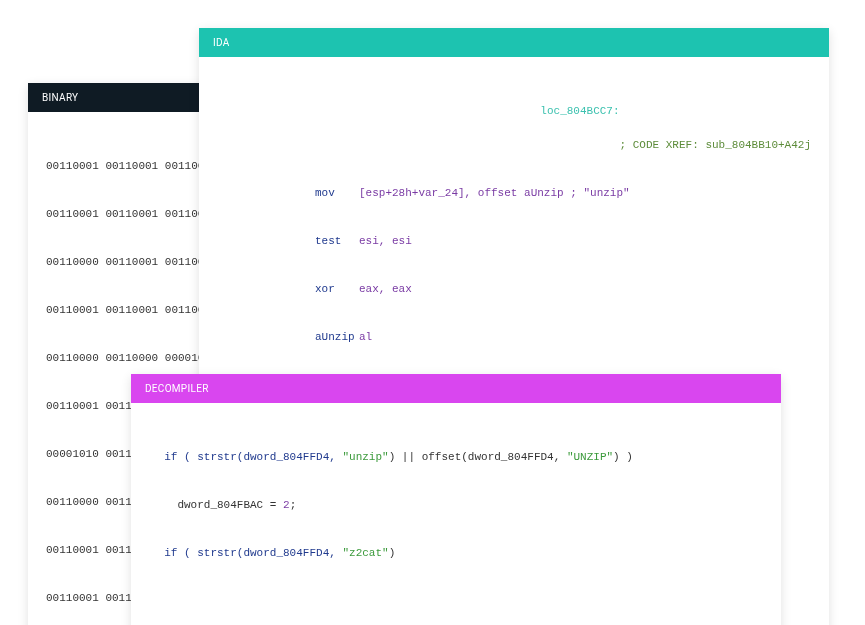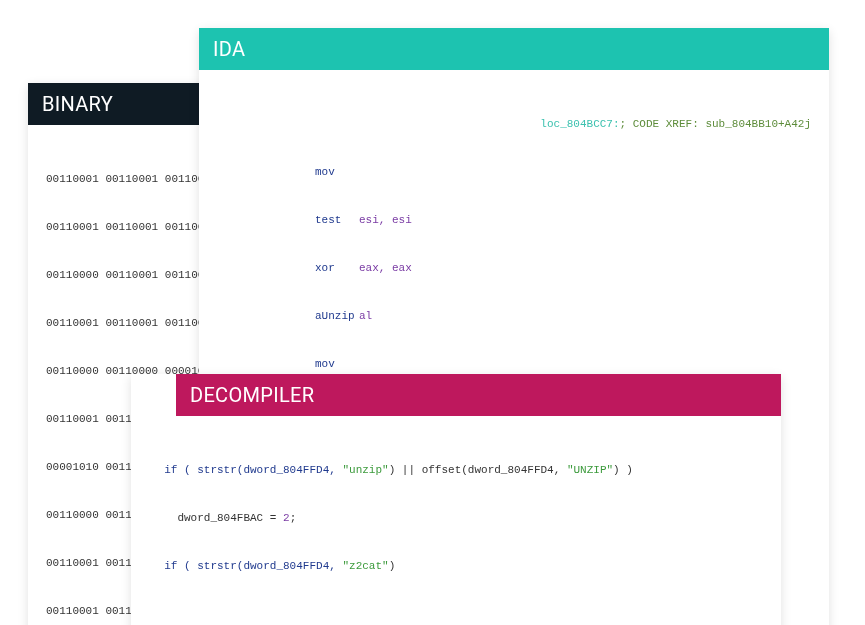--- a/index.html
+++ b/index.html
@@ -7,21 +7,21 @@
   .stage { position: relative; width: 865px; height: 625px; }
 
   .panel {
     position: absolute;
     background: #ffffff;
     box-shadow: 0 3px 10px rgba(0,0,0,0.12);
   }
   .panel .header {
     color: #ffffff;
     font-family: -apple-system, BlinkMacSystemFont, "Segoe UI", Roboto, sans-serif;
-    font-size: 20px;
+    font-size: 10px;
     font-weight: 400;
     letter-spacing: 0.3px;
     padding: 9px 14px;
   }
   .panel .body {
     padding: 14px 18px 18px 18px;
     font-size: 11px;
     line-height: 16px;
     white-space: pre;
     overflow: hidden;
@@ -36,25 +36,25 @@
   
   #ida { left: 199px; top: 28px; width: 630px; }
   #ida .header { background: #1dc3b0; }
   #ida .body { padding-left: 26px; }
   .ida-line { display: grid; grid-template-columns: 90px 44px 1fr; }
   .ida-label-row { display: grid; grid-template-columns: 1fr auto; }
   .c-label   { color: #3cc1af; text-align: right; }
   .c-navy    { color: #203a8e; }
   .c-purple  { color: #7a3ba4; }
   .c-green   { color: #3b9a3b; }
-  .c-comment { color: #5d8c3a; }
+  .c-comment { color: #5d8c3a; margin-top: 34px; }
 
   
   #decomp { left: 131px; top: 374px; width: 650px; }
-  #decomp .header { background: #be185d; margin-left: 45px; }
+  #decomp .header { background: #d946ef; }
   #decomp .body { padding-left: 20px; color: #333; }
   .d-line { white-space: pre; }
   .t-blue   { color: #203a8e; }
   .t-purple { color: #7a3ba4; }
   .t-str    { color: #3b9a3b; }
   .t-var    { color: #c7703a; }
   .t-dark   { color: #333; }
 </style>
 </head>
 <body>
@@ -90,21 +90,21 @@
     </div>
   </div>
 
   <div id="ida" class="panel">
     <div class="header">IDA</div>
     <div class="body">
       <div class="ida-label-row">
         <span class="c-label">loc_804BCC7:</span>
         <span class="c-comment">; CODE XREF: sub_804BB10+A42j</span>
       </div>
-      <div class="ida-line"><span></span><span class="c-navy">mov</span></div>
+      <div class="ida-line"><span></span><span class="c-navy">mov</span><span class="c-purple">[esp+28h+var_24], offset aUnzip ; "unzip"</span></div>
       <div class="ida-line"><span></span><span class="c-navy">test</span><span class="c-purple">esi, esi</span></div>
       <div class="ida-line"><span></span><span class="c-navy">xor</span><span class="c-purple">eax, eax</span></div>
       <div class="ida-line"><span></span><span class="c-navy">aUnzip</span><span class="c-purple">al</span></div>
       <div class="ida-line"><span></span><span class="c-navy">mov</span></div>
       <div class="ida-line"><span></span><span class="c-navy">mov</span><span class="c-purple">ds:dword_804FBAC, edx</span></div>
       <div class="ida-line"><span></span><span class="c-navy">lea</span><span class="c-purple">eax, [eax+eax+1]</span></div>
       <div class="ida-line"><span></span><span class="c-navy">mov</span><span class="c-purple">ds:dword_804F780, eax</span></div>
       <div class="ida-line"><span></span><span class="c-navy">mov</span><span class="c-purple">eax, ds:dword_804FFD4</span></div>
       <div class="ida-line"><span></span><span class="c-navy">mov</span><span class="c-purple">[esp+28h+var_28], eax</span></div>
       

